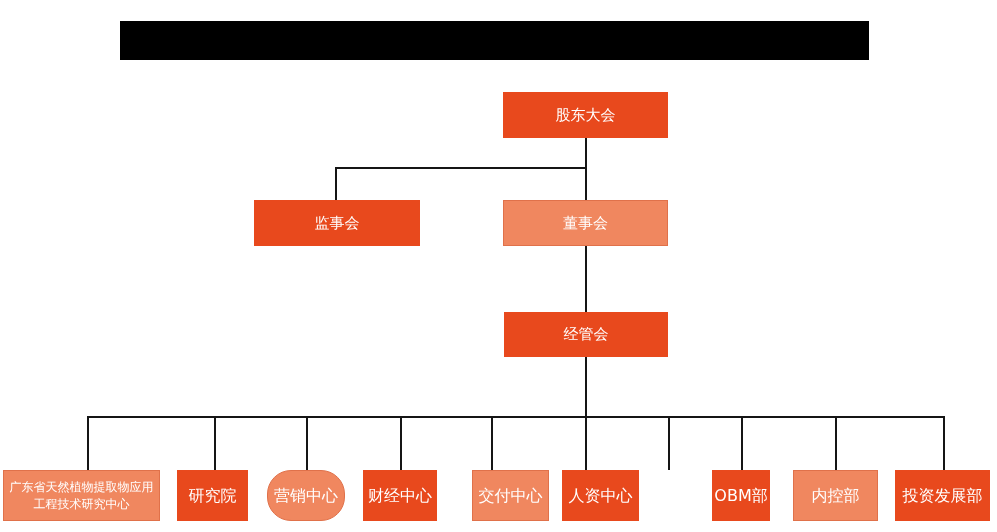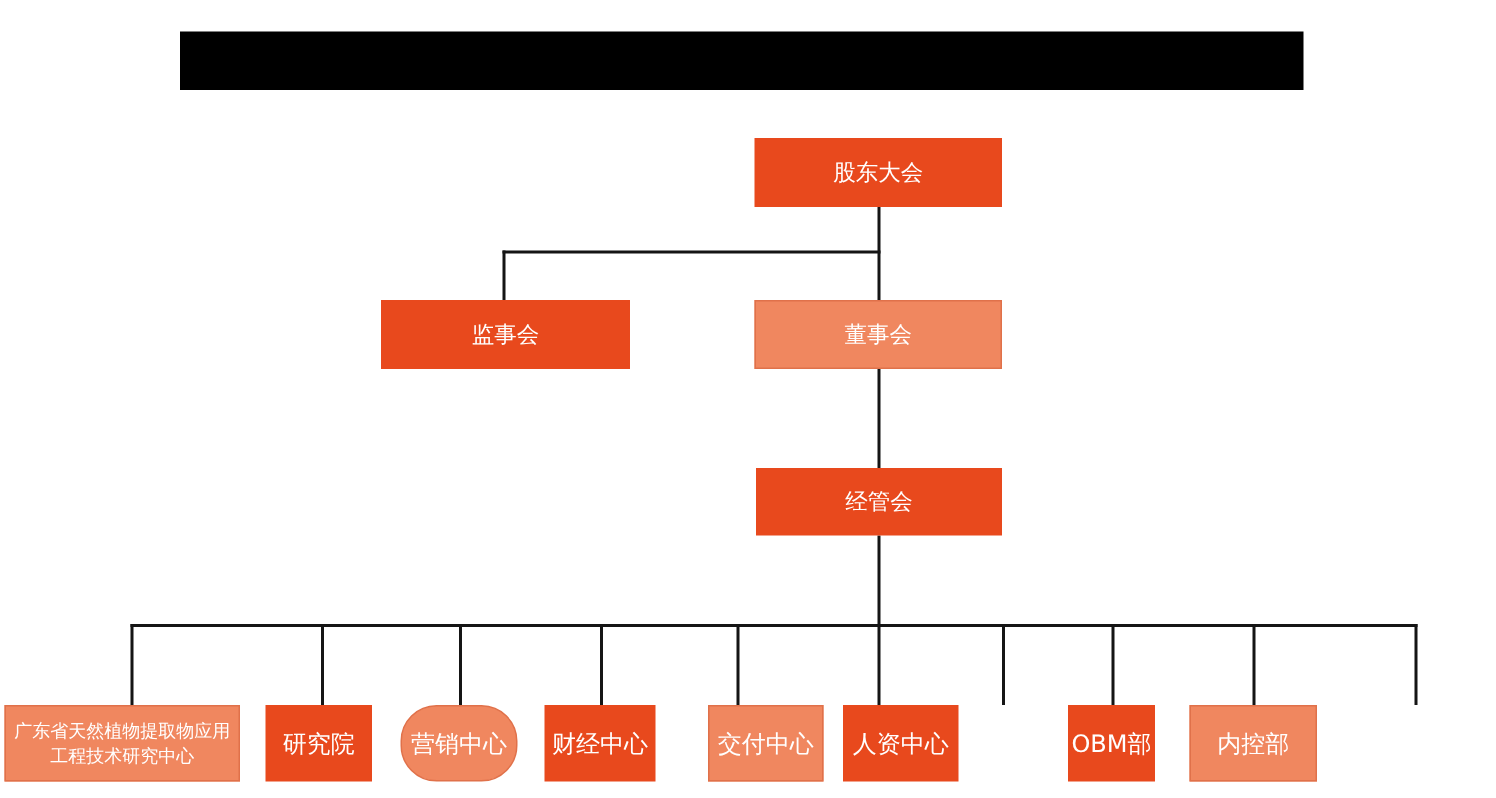--- a/index.html
+++ b/index.html
@@ -95,14 +95,17 @@
   </div>
   <div class="node dept" style="left:543px;top:470px;width:77px;height:51px;margin-left:19px;" data-variant="dark">
     <span>人资中心</span>
   </div>
   <div class="node dept" style="left:712px;top:470px;width:58px;height:51px;" data-variant="dark">
     <span>OBM部</span>
   </div>
   <div class="node dept" style="left:793px;top:470px;width:85px;height:51px;" data-variant="light">
     <span>内控部</span>
   </div>
+  <div class="node dept" style="left:895px;top:470px;width:95px;height:51px;" data-variant="dark">
+    <span>投资发展部</span>
+  </div>
 
 </div>
 
 </body></html>

